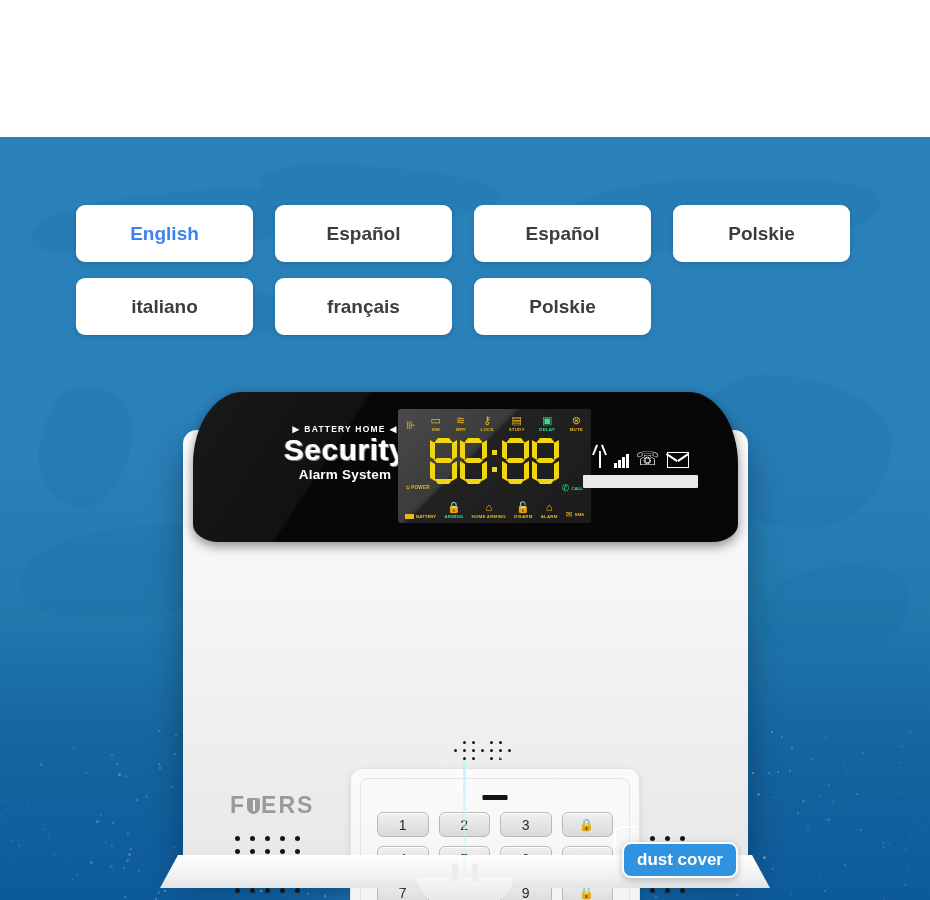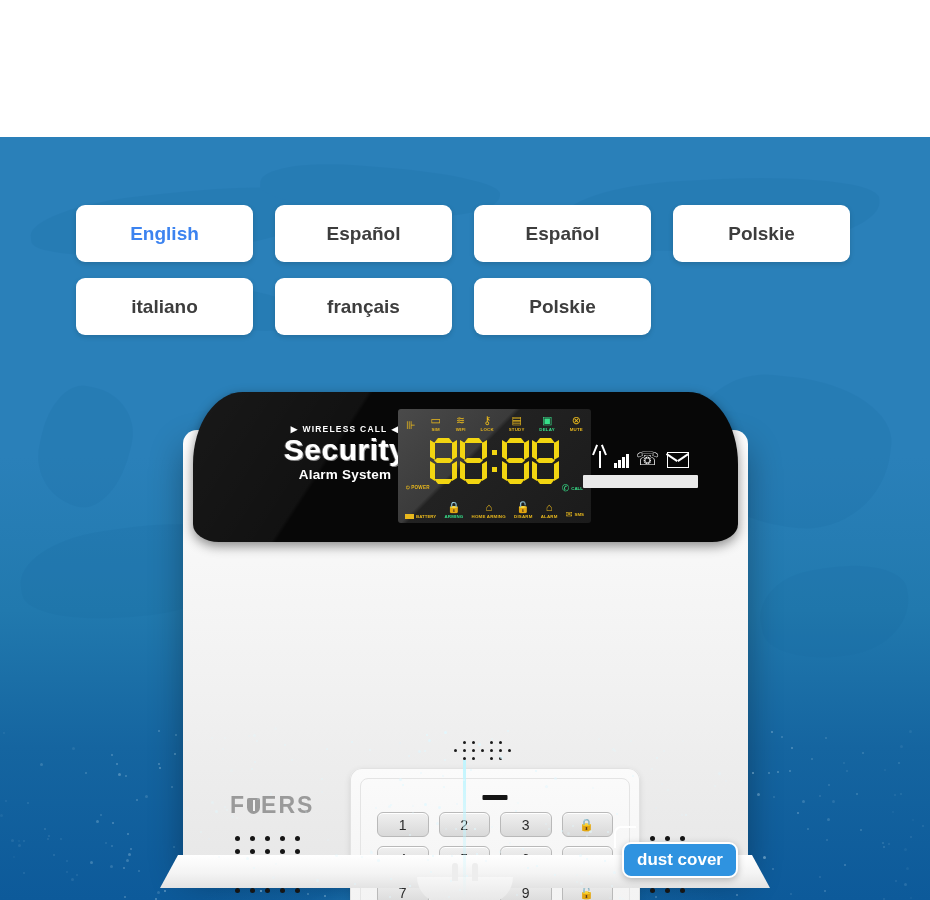--- a/index.html
+++ b/index.html
@@ -399,21 +399,21 @@
         </div>
       </div>
     </div>
 
     <div class="top-black">
       <div class="gloss"></div>
 
       <div class="brand">
         <div class="brand-top">
           <span>▶</span>
-          <span>WIRELESS CALL</span>
+          <span>BATTERY HOME</span>
           <span>◀</span>
         </div>
         <div class="brand-main">Security</div>
         <div class="brand-sub">Alarm System</div>
       </div>
 
       <div class="lcd">
         <div class="lcd-top" id="topIcons">
             <div class="ic">
               <span class="gl">⊪</span>

